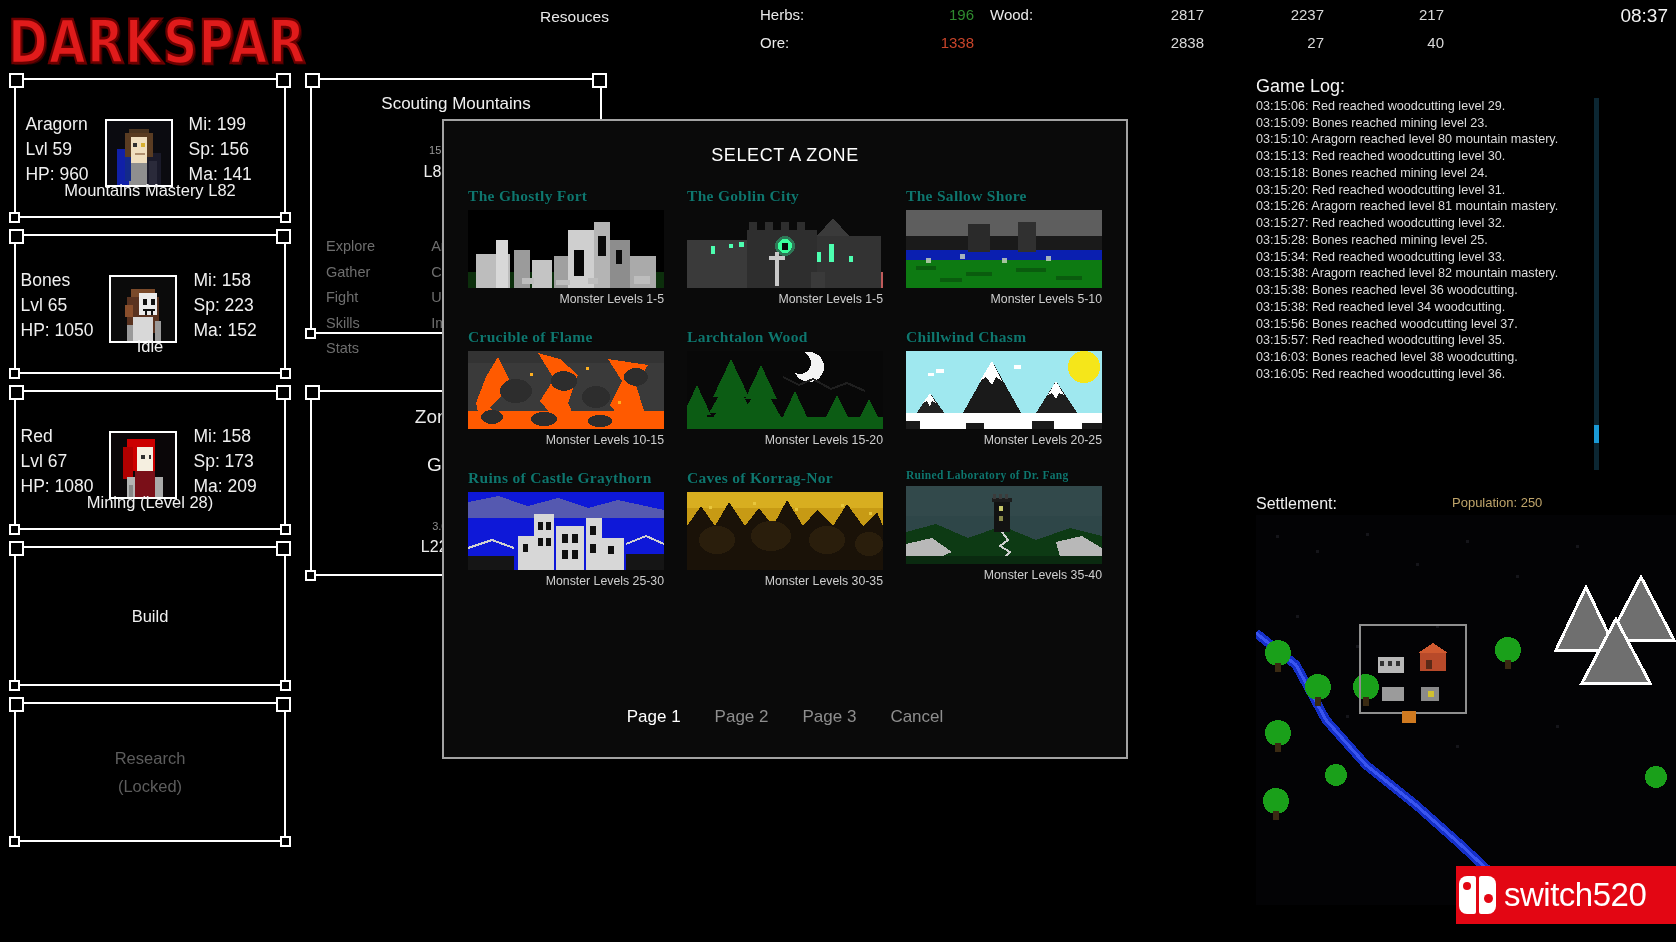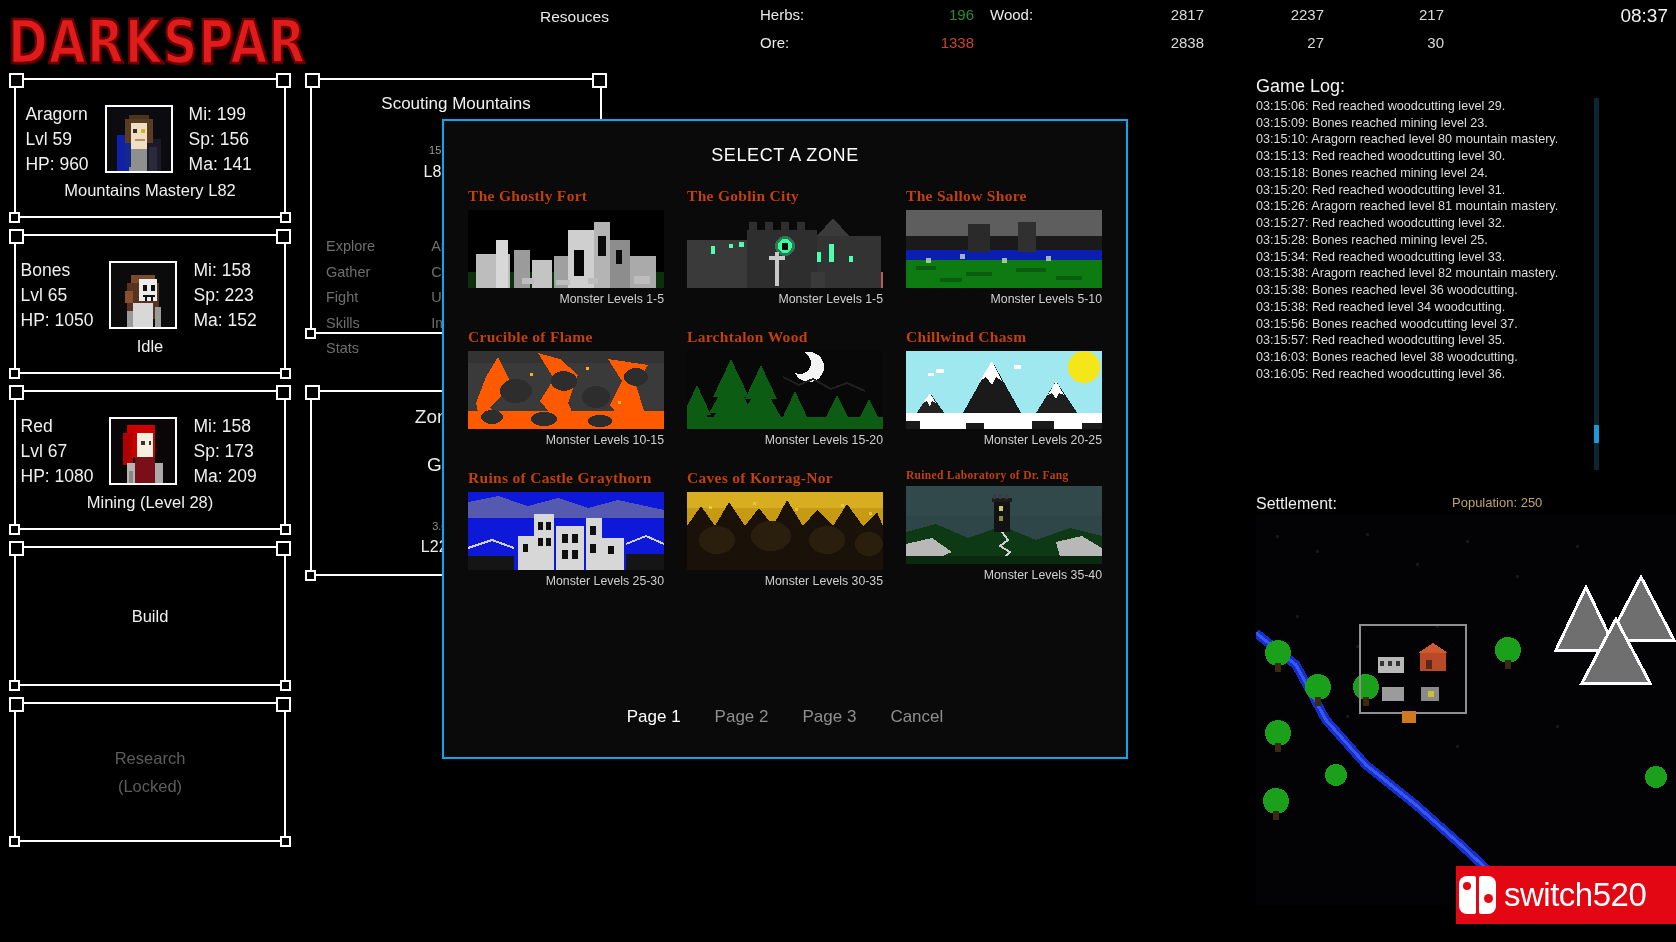--- a/index.html
+++ b/index.html
@@ -57,22 +57,22 @@
     content: ""; position: absolute; width: 11px; height: 11px;
     border: 2px solid #fff; background: #000;
   }
   .panel::before { left: -7px; top: -7px; }
   .panel::after  { right: -7px; top: -7px; }
   .panel > .cnr-bl { left: -7px; bottom: -7px; }
   .panel > .cnr-br { right: -7px; bottom: -7px; }
 
   .char-panel { display: flex; align-items: flex-start; justify-content: center; }
   .char-row {
-    display: flex; align-items: center; gap: 16px;
-    padding-top: 22px; width: 100%; justify-content: center;
+    display: flex; align-items: flex-end; gap: 16px;
+    padding-top: 32px; width: 100%; justify-content: center;
   }
   .char-stats { color: #f0f0f0; font-size: 17.5px; line-height: 1.42; }
   .char-stats.right { min-width: 86px; }
   .portrait {
     width: 68px; height: 68px; border: 2px solid #fff;
     position: relative; overflow: hidden; background: #0b0b14;
     flex: none;
   }
   .char-task {
     position: absolute; left: 0; right: 0; bottom: 16px;
@@ -119,35 +119,35 @@
   .settlement-label { position: absolute; left: 1256px; top: 495px; color: #efefef; font-size: 16px; }
   .population { position: absolute; left: 1452px; top: 495px; color: #bfa46a; font-size: 13px; }
   .settlement-map {
     position: absolute; left: 1256px; top: 515px; width: 420px; height: 390px;
     background: #030305; overflow: hidden;
   }
 
   
   .modal {
     position: absolute; left: 442px; top: 119px; width: 686px; height: 640px;
-    background: #0a0a0a; border: 2px solid #0ea5e9;
+    background: #0a0a0a; border: 2px solid #a3a3a3;
   }
   .modal-title {
     text-align: center; color: #fff; font-size: 18px;
     letter-spacing: 0.6px; padding-top: 24px;
   }
   .zone-grid {
     position: absolute; left: 24px; top: 66px; width: 638px;
     display: grid; grid-template-columns: repeat(3, 196px);
     column-gap: 23px; row-gap: 22px;
   }
   .zone-card { width: 196px; cursor: pointer; }
   .zone-name {
     font-family: "Liberation Serif", serif;
-    color: #c2410c; font-size: 15.5px; font-weight: bold;
+    color: #0f766e; font-size: 15.5px; font-weight: bold;
     text-shadow: 0 0 1px #000; white-space: nowrap;
     margin-bottom: 5px; letter-spacing: .3px;
   }
   .zone-name.small { font-size: 11.5px; }
   .zone-art { width: 196px; height: 78px; position: relative; overflow: hidden; }
   .zone-lvl {
     text-align: right; color: #cfcfcf; font-size: 12.3px; padding-top: 4px;
   }
   .modal-footer {
     position: absolute; left: 0; right: 0; bottom: 30px;
@@ -184,21 +184,21 @@
     <span class="rl">Wood:</span>
     <span class="rv">2817</span>
     <span class="rv">2237</span>
     <span class="rv">217</span>
 
     <span class="rl">Ore:</span>
     <span class="rv red">1338</span>
     <span class="rl"></span>
     <span class="rv">2838</span>
     <span class="rv">27</span>
-    <span class="rv">30</span>
+    <span class="rv">40</span>
   </div>
 
   <div class="clock">08:37</div>
 
   <div class="panel char-panel" style="left:14px; top:78px; width:272px; height:140px;">
     <span class="cnr-bl"></span>
       <span class="cnr-br"></span>
     <div class="char-row">
       <div class="char-stats">
         <div>Aragorn</div>

